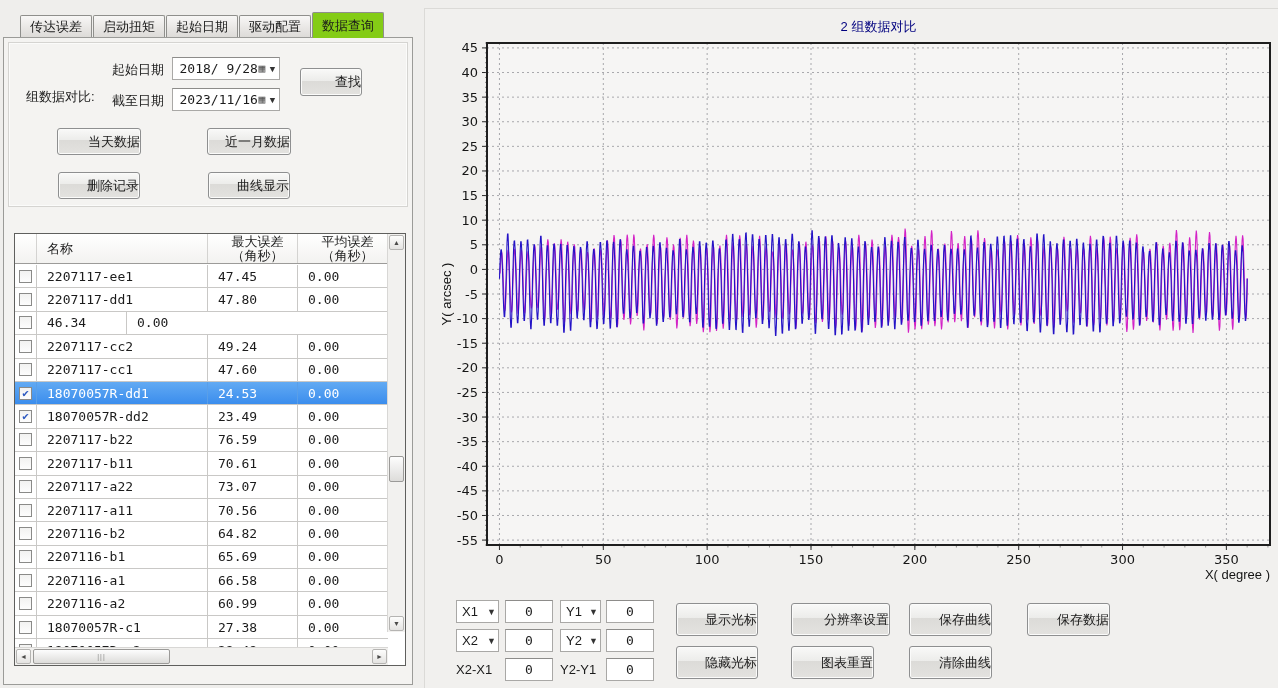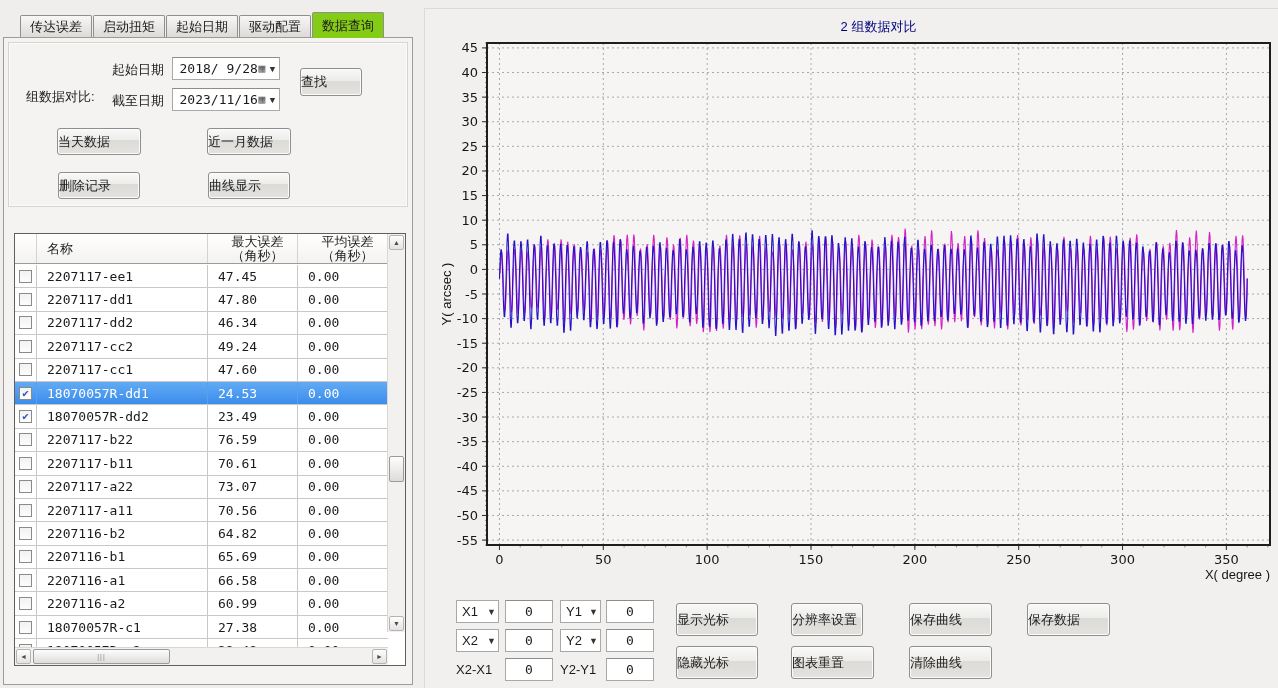--- a/index.html
+++ b/index.html
@@ -30,21 +30,21 @@
   #tabpage{position:absolute;left:3px;top:37px;width:410px;height:648px;background:#f4f3f1;border:1px solid #9b9b98;box-sizing:border-box}
   #querybox{position:absolute;left:8px;top:42px;width:398px;height:163px;border:1px solid #d5d4d1;box-shadow:inset 0 0 0 1px #fbfbfa}
 
   
   .btn{
     position:absolute;box-sizing:border-box;
     background:linear-gradient(#f9f9f8,#ececea 45%,#dcdbd8 46%,#e3e2df);
     border:1px solid #8e8f90;border-radius:3px;
     box-shadow:inset 0 0 0 1px #fbfbfa;
     font-family:"Liberation Sans","DejaVu Sans",sans-serif;font-size:13px;color:#1b1b1b;
-    text-align:left;cursor:default;padding:0;
+    text-align:right;cursor:default;padding:0;
   }
   .field{
     position:absolute;box-sizing:border-box;height:23px;background:#fff;
     border:1px solid #a9a8a6;border-top-color:#8d8c8a;
     display:flex;align-items:center;
     font-family:"DejaVu Sans Mono","Liberation Mono",monospace;font-size:13px;
   }
   .field .val{flex:1;text-align:center}
   .datefield .val{text-align:center;padding-left:6px}
   .calicon{font-size:11px;color:#555;margin-right:1px}
@@ -175,21 +175,20 @@
           <span class="cbx"></span>
         </div>
         <div class="c name">2207117-dd1</div>
         <div class="c num">47.80</div>
         <div class="c num2">0.00</div>
       </div>
       <div class="trow drow">
         <div class="c cb">
           <span class="cbx"></span>
         </div>
-        <div class="c name">2207117-dd2</div>
         <div class="c num">46.34</div>
         <div class="c num2">0.00</div>
       </div>
       <div class="trow drow">
         <div class="c cb">
           <span class="cbx"></span>
         </div>
         <div class="c name">2207117-cc2</div>
         <div class="c num">49.24</div>
         <div class="c num2">0.00</div>
@@ -586,18 +585,18 @@
 <span class="small-lbl" style="left:456px;top:662px">X2-X1</span>
 <div class="field" style="left:505px;top:658px;width:48px">
   <span class="val">0</span>
 </div>
 <span class="small-lbl" style="left:560px;top:662px">Y2-Y1</span>
 <div class="field" style="left:606px;top:658px;width:48px">
   <span class="val">0</span>
 </div>
 
 <button class="btn" style="left:676px;top:603px;width:82px;height:33px">显示光标</button>
-<button class="btn" style="left:791px;top:603px;width:72px;height:33px">分辨率设置</button>
+<button class="btn" style="left:791px;top:603px;width:99px;height:33px">分辨率设置</button>
 <button class="btn" style="left:909px;top:603px;width:83px;height:33px">保存曲线</button>
 <button class="btn" style="left:1027px;top:603px;width:83px;height:33px">保存数据</button>
 <button class="btn" style="left:676px;top:646px;width:82px;height:33px">隐藏光标</button>
 <button class="btn" style="left:791px;top:646px;width:83px;height:33px">图表重置</button>
 <button class="btn" style="left:909px;top:646px;width:83px;height:33px">清除曲线</button>
 
 </body></html>

